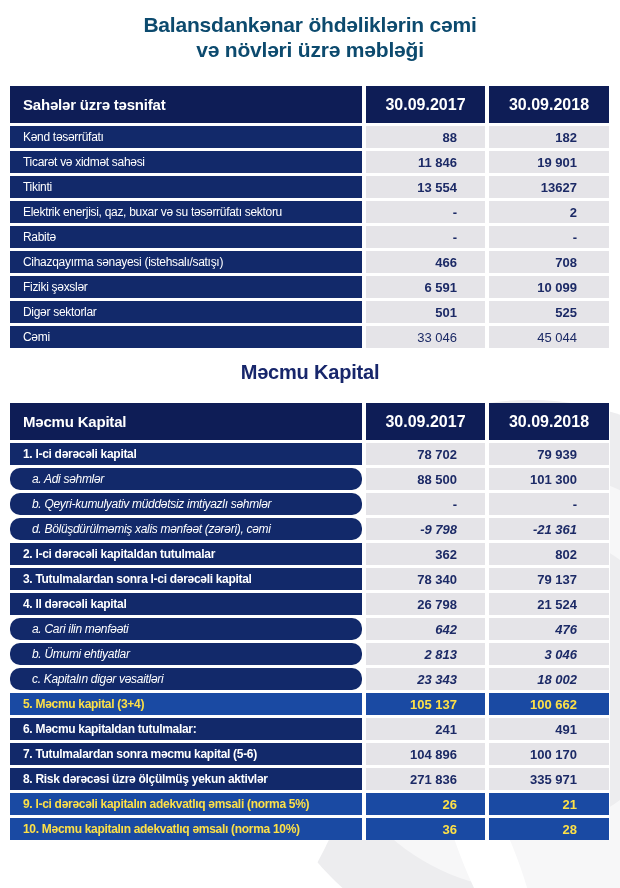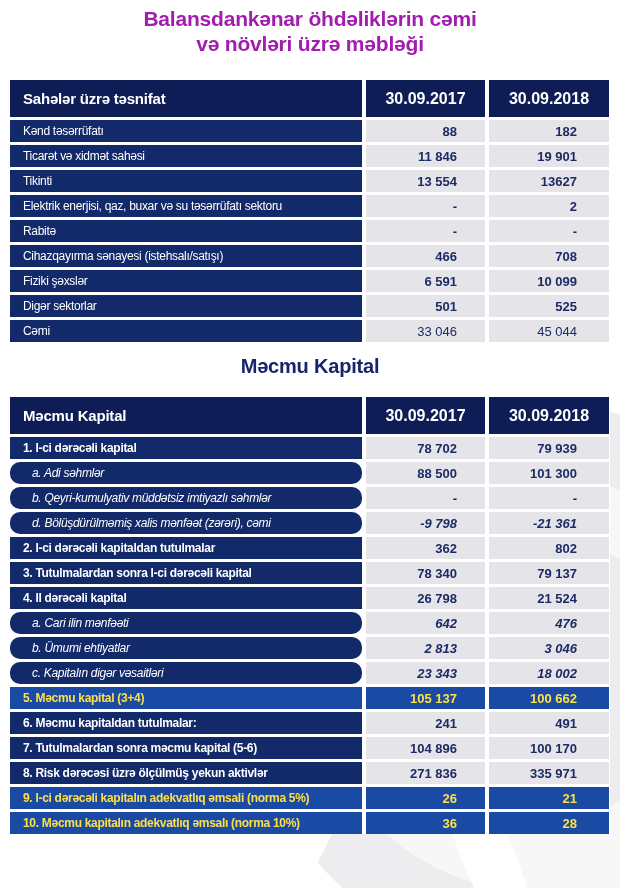--- a/index.html
+++ b/index.html
@@ -14,23 +14,23 @@
   .wm{position:absolute;z-index:0;}
   .wm-c1{left:250px;top:400px;width:560px;height:560px;border-radius:50%;background:#ededef;}
   .wm-c2{left:320px;top:470px;width:420px;height:420px;border-radius:50%;background:#f7f7f8;}
   .wm-c3{left:380px;top:530px;width:300px;height:300px;border-radius:50%;background:#ededef;}
   .wm-s1{left:258px;top:690px;width:62px;height:320px;border-radius:50%;background:#ffffff;transform:rotate(28deg);}
   .wm-s2{left:462px;top:740px;width:52px;height:230px;border-radius:50%;background:#ffffff;transform:rotate(-22deg);}
   .wm-s3{left:548px;top:858px;width:130px;height:120px;border-radius:50%;background:#f7f7f8;}
   
   .doc-title{
     position:relative;z-index:1;
-    padding-top:6px;
+    padding-top:12px;
     text-align:center;
-    color:#a21caf;
+    color:#0c4a6e;
     font-size:21px;font-weight:700;
     line-height:25px;
     letter-spacing:-0.2px;
   }
   .section-title{
     position:relative;z-index:1;
     margin:12px 0 18px 0;
     text-align:center;
     color:#17266b;
     font-size:20px;font-weight:700;

